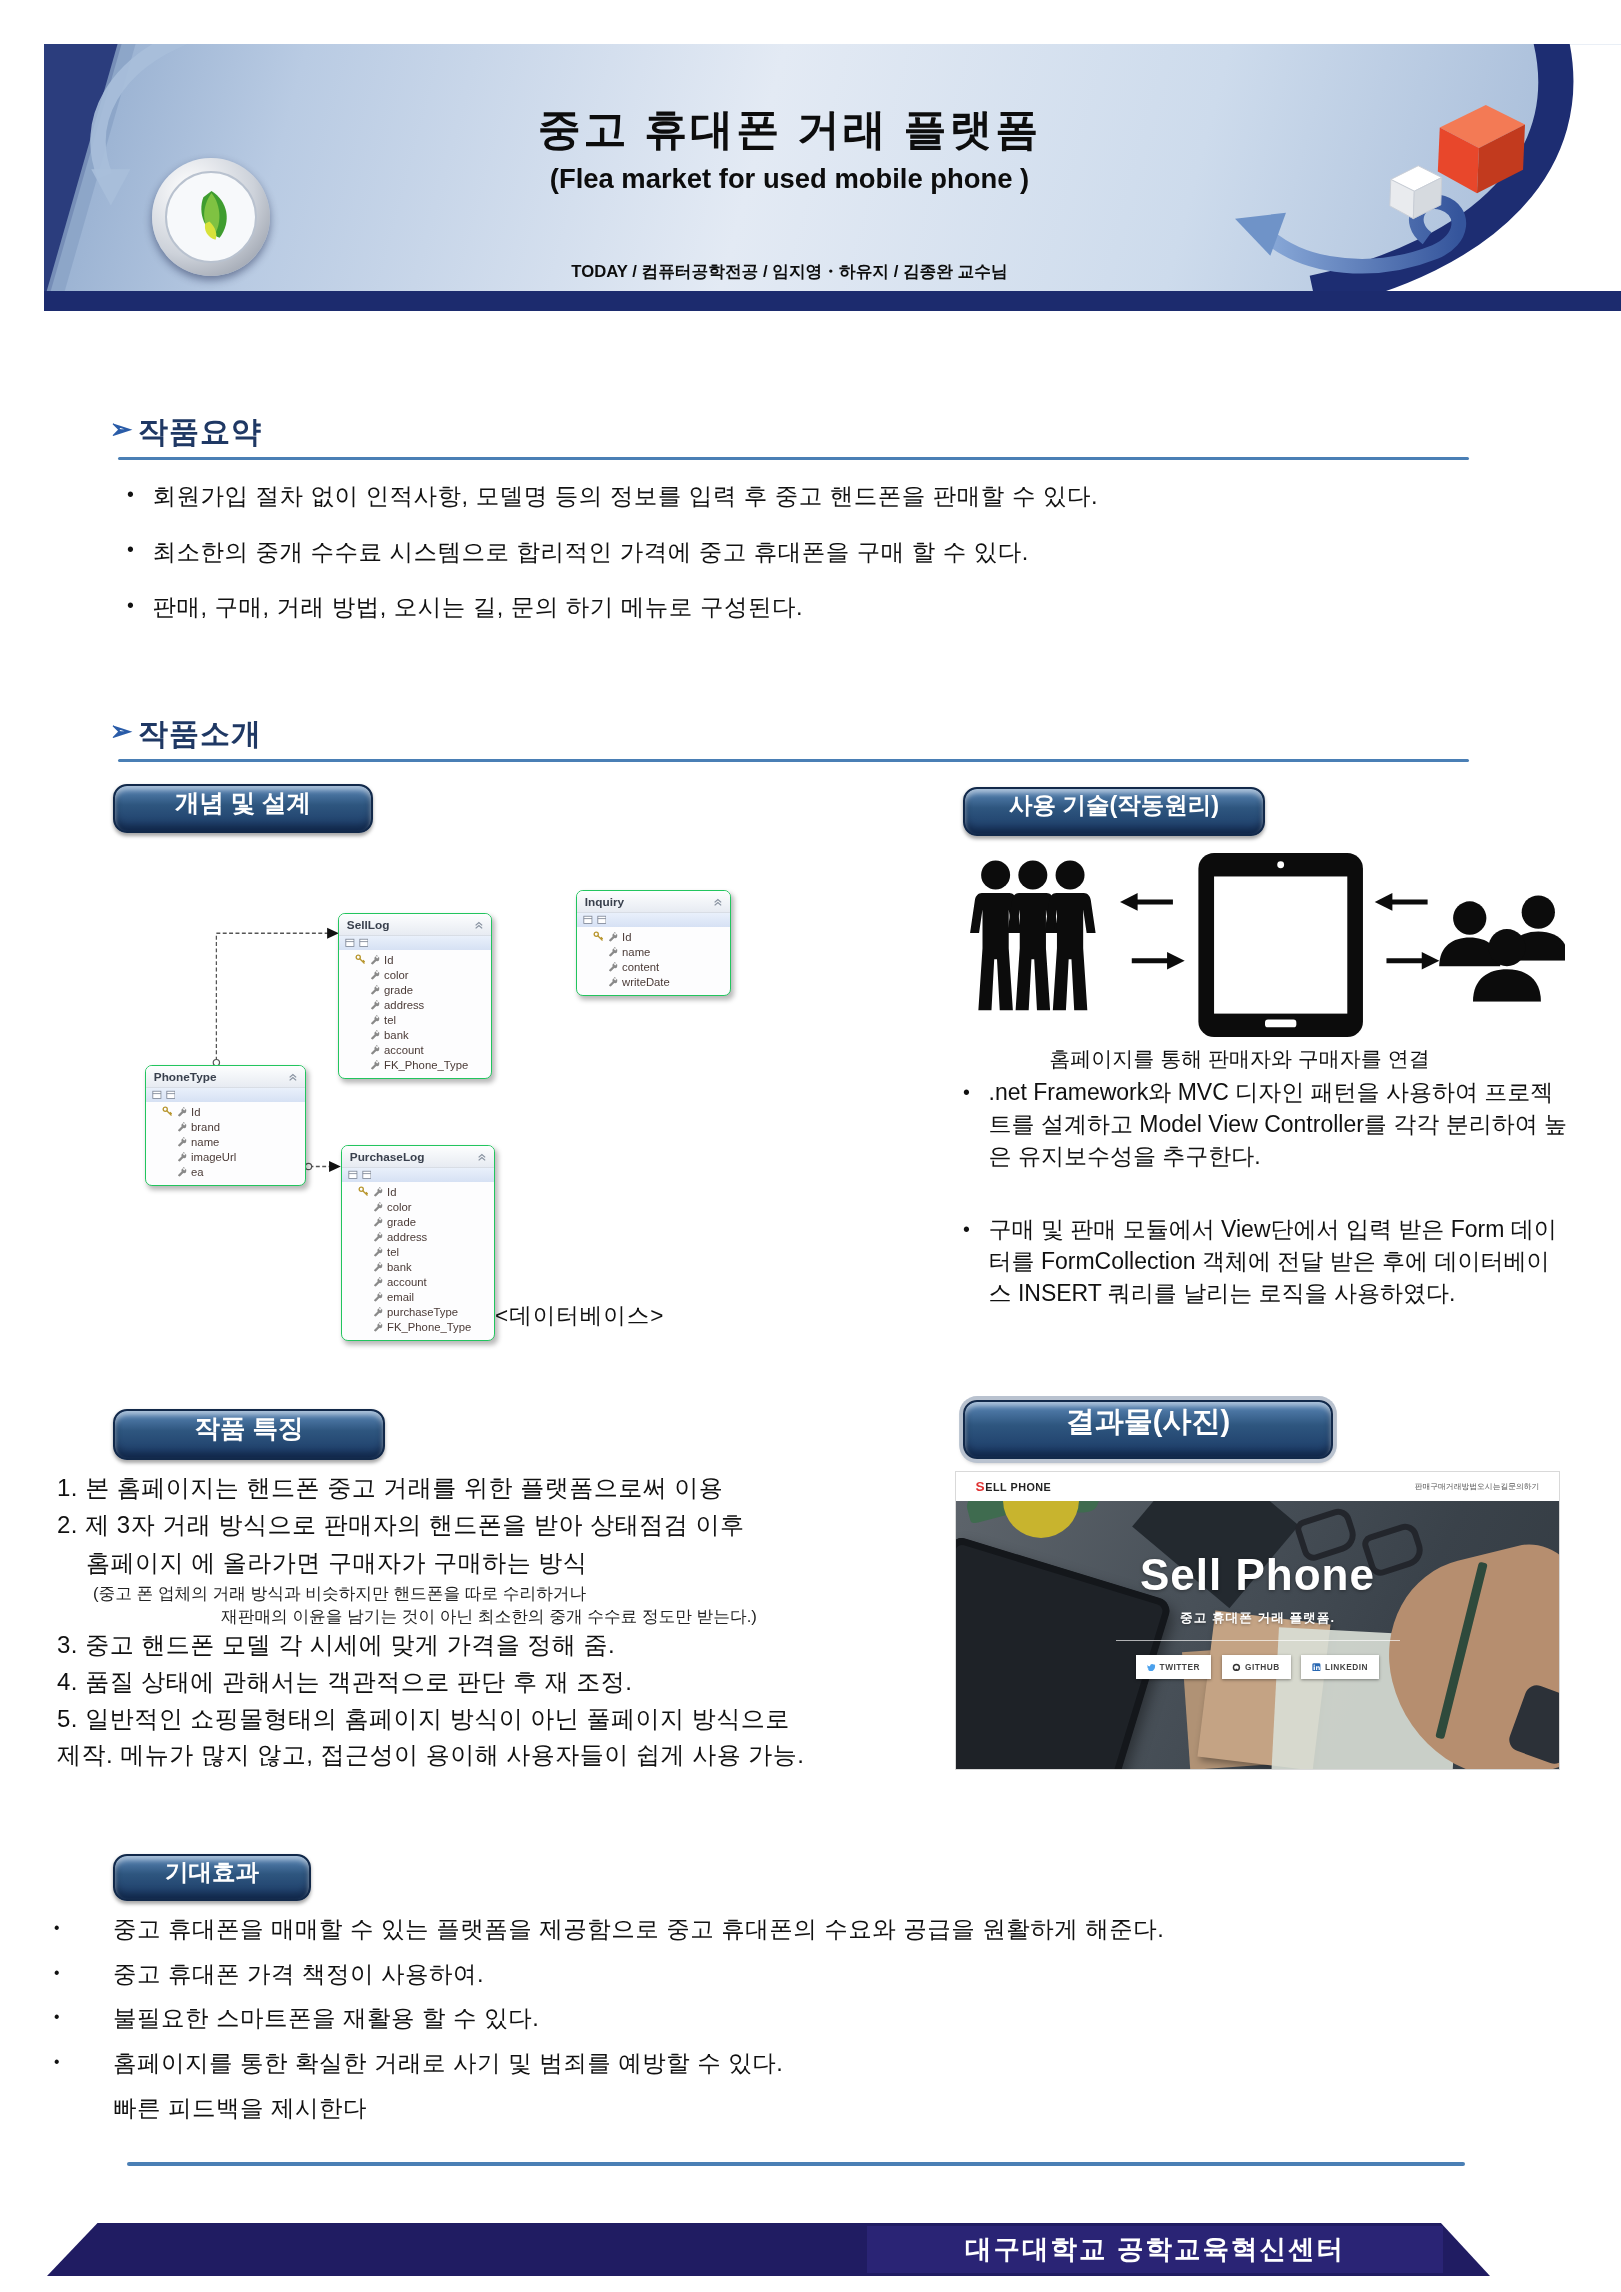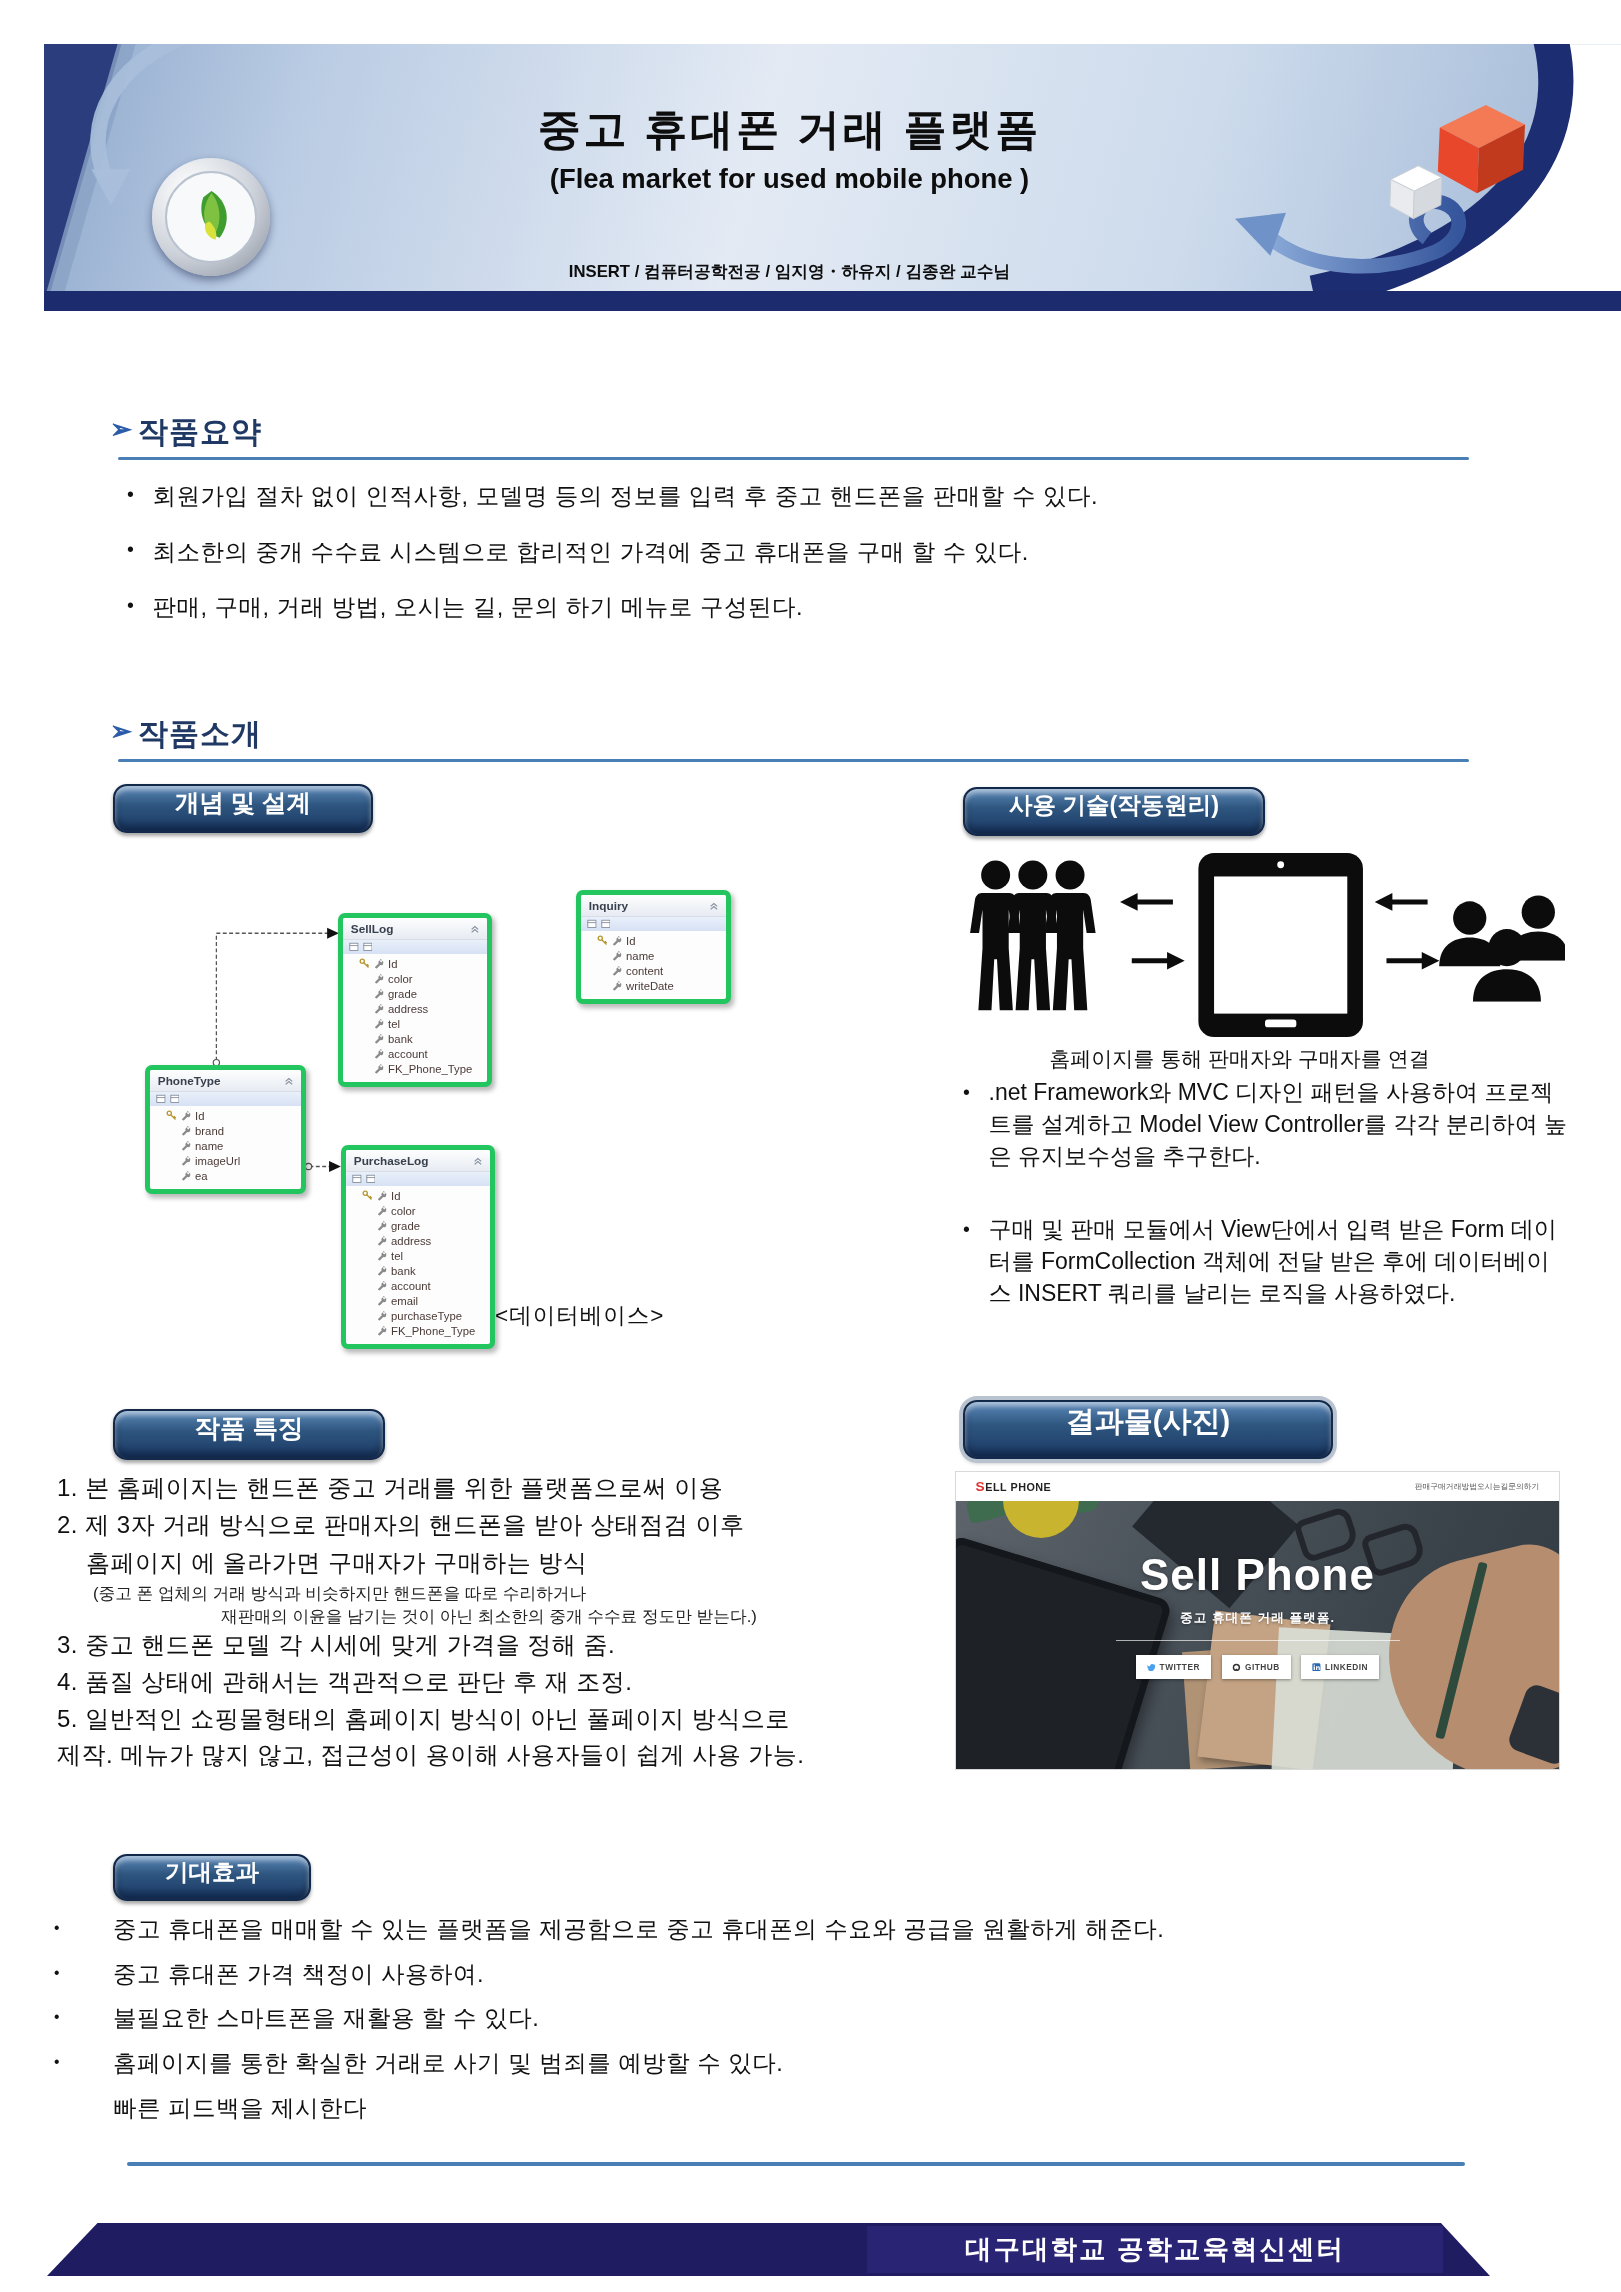--- a/index.html
+++ b/index.html
@@ -35,21 +35,21 @@
     box-shadow:inset 0 3.9px 4.9px rgba(255,255,255,.5), inset 0 -5.9px 7.8px rgba(0,10,30,.4), 0 2.9px 3.9px rgba(0,0,0,.35); }
   .pill-big { box-shadow:0 0 0 3.9px #b9c2cf, inset 0 3.9px 4.9px rgba(255,255,255,.5), inset 0 -5.9px 7.8px rgba(0,10,30,.4), 0 2.9px 4.9px rgba(0,0,0,.4); }
 
   
   .blt { position:absolute; color:#111; }
   .blt-row { display:flex; align-items:flex-start; }
   .blt-row::before { content:"•"; width:25.5px; flex:0 0 auto; font-size:19.6px; padding-top:2.9px; }
   .sum-row { font-size:23.5px; letter-spacing:0.5px; margin-bottom:23.5px; }
 
   
-  .ent { position:absolute; background:#fdfdfe; border:5px solid #22c55e; border-radius:6.9px;
+  .ent { position:absolute; background:#fdfdfe; border:1px solid #22c55e; border-radius:6.9px;
     box-shadow:2.9px 3.9px 4.9px rgba(0,0,0,.28); font-size:11.3px; overflow:hidden; }
   .ent-h { padding:3.9px 6.9px 2.9px 7.8px; background:linear-gradient(#fdfefe,#e7ebf2); border-bottom:1px solid #d8dde5;
     font-weight:700; color:#39404d; font-size:11.8px; display:flex; justify-content:space-between; align-items:center; }
   .ent-g { background:linear-gradient(#e9f0fb,#d6e1f4); padding:2px 5.9px; display:flex; gap:3.9px; align-items:center; }
   .ent-body { padding:2.9px 3.9px 5.9px 3.9px; }
   .fr { display:flex; align-items:flex-start; gap:3.9px; padding:1.5px 3.9px 1.5px 11.8px; color:#4a3a36; }
   .ic { width:10.8px; height:10.8px; flex:0 0 auto; }
   .ic-s { width:9.8px; height:9.8px; flex:0 0 auto; }
   .ph { width:10.8px; flex:0 0 auto; }
   .db-caption { position:absolute; left:495px; top:1300px; font-size:22.5px; color:#111; letter-spacing:1px; }
@@ -151,21 +151,21 @@
           <path d="M30,6 C20,20 20,38 32,48 C40,38 40,18 30,6 Z" fill="#7fc242"></path>
           <path d="M28,34 C34,40 36,46 34,52 C26,50 22,42 24,36 Z" fill="#d8e23a"></path>
         </svg>
       </div>
     </div>
 
     <div class="titles">
       <div class="t-main">중고 휴대폰 거래 플랫폼</div>
       <div class="t-sub">(Flea market for used mobile phone )</div>
     </div>
-    <div class="t-by">INSERT / 컴퓨터공학전공 / 임지영・하유지 / 김종완 교수님</div>
+    <div class="t-by">TODAY / 컴퓨터공학전공 / 임지영・하유지 / 김종완 교수님</div>
 
     <svg class="banner-right" viewBox="0 0 490 272">
       <defs>
         <linearGradient id="rib" x1="0" y1="0" x2="1" y2="0">
           <stop offset="0" stop-color="#89a9d8"></stop>
             <stop offset="1" stop-color="#35559c"></stop>
         </linearGradient>
       </defs>
 
       <path d="M490,0 L418,0 C448,118 352,214 180,252 L490,252 Z" fill="#ffffff"></path>

